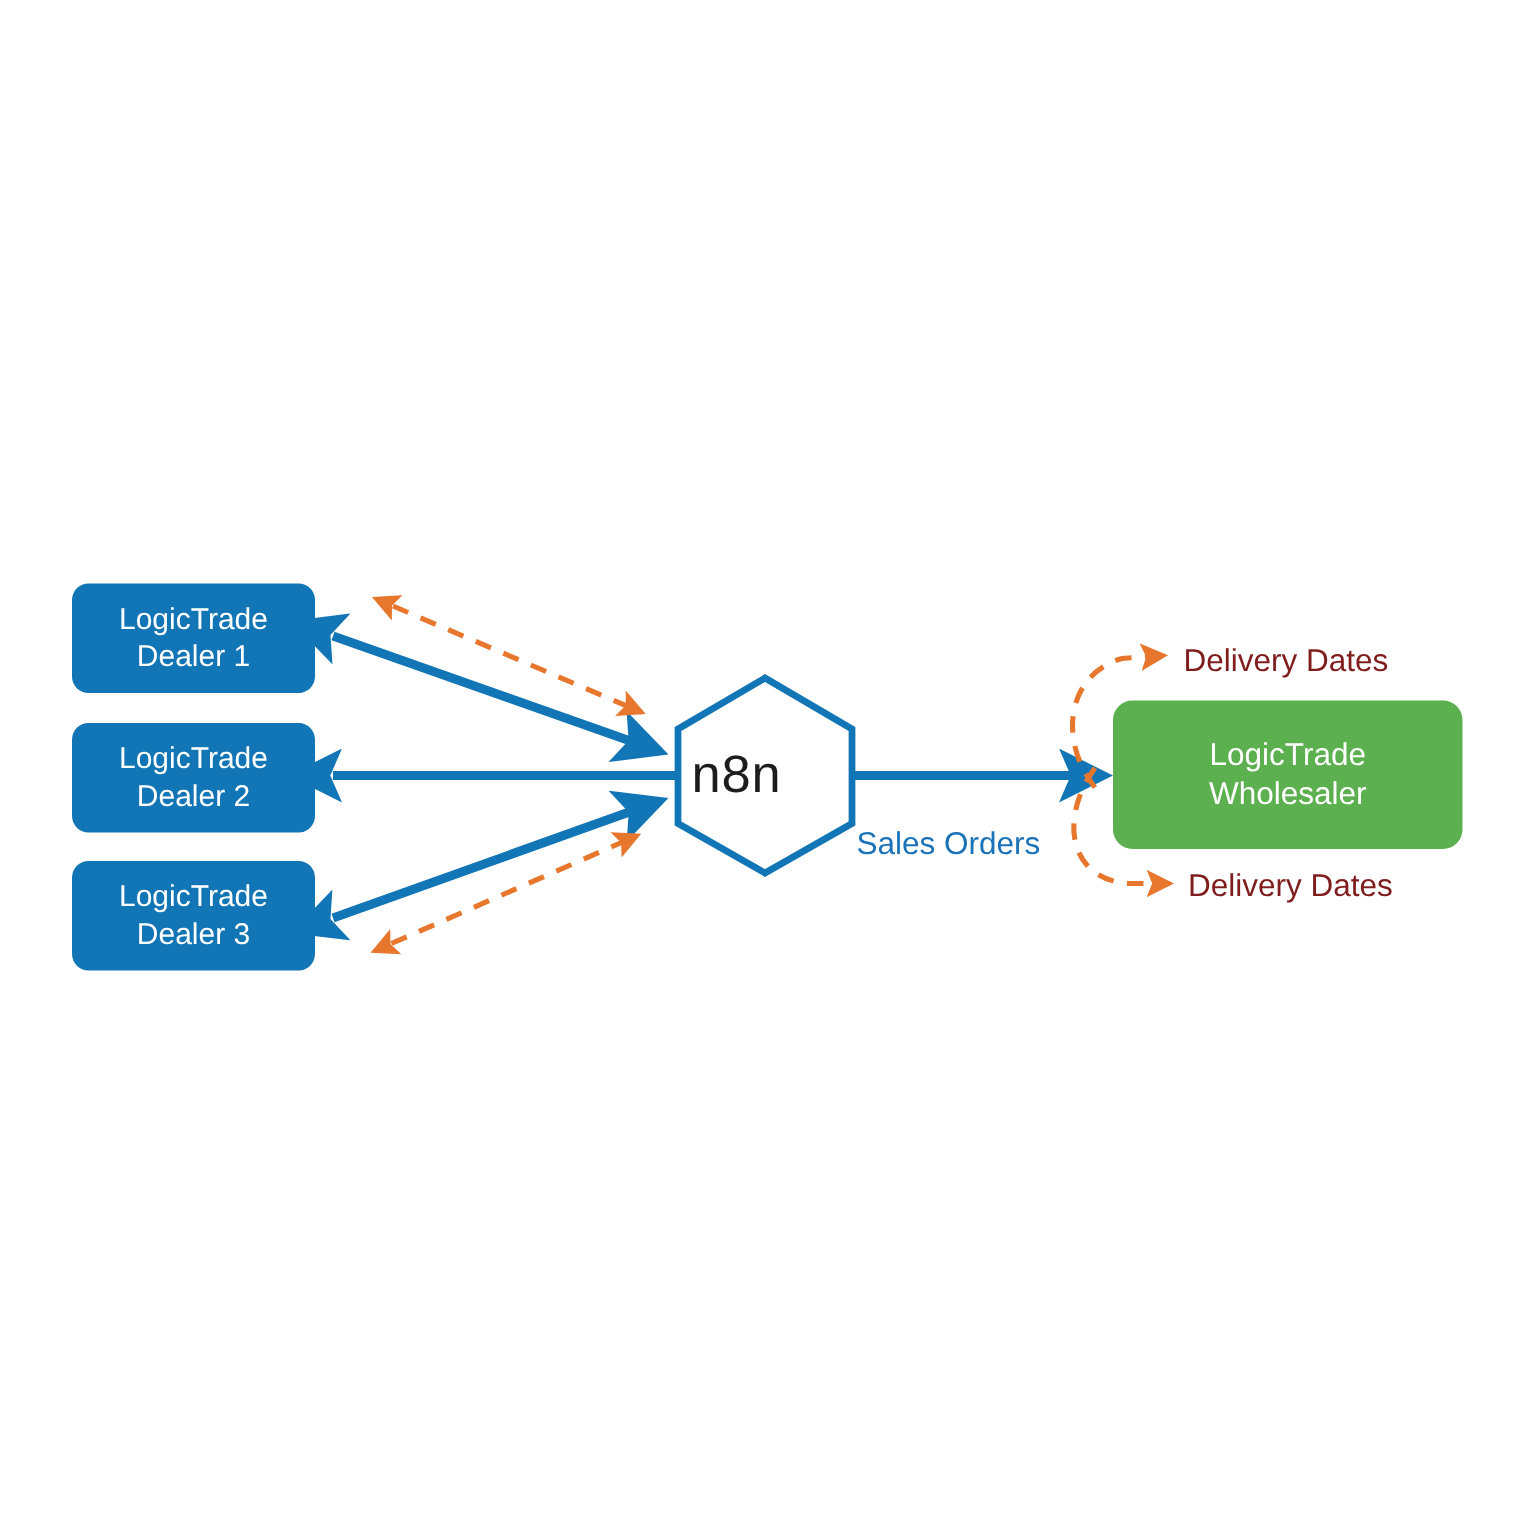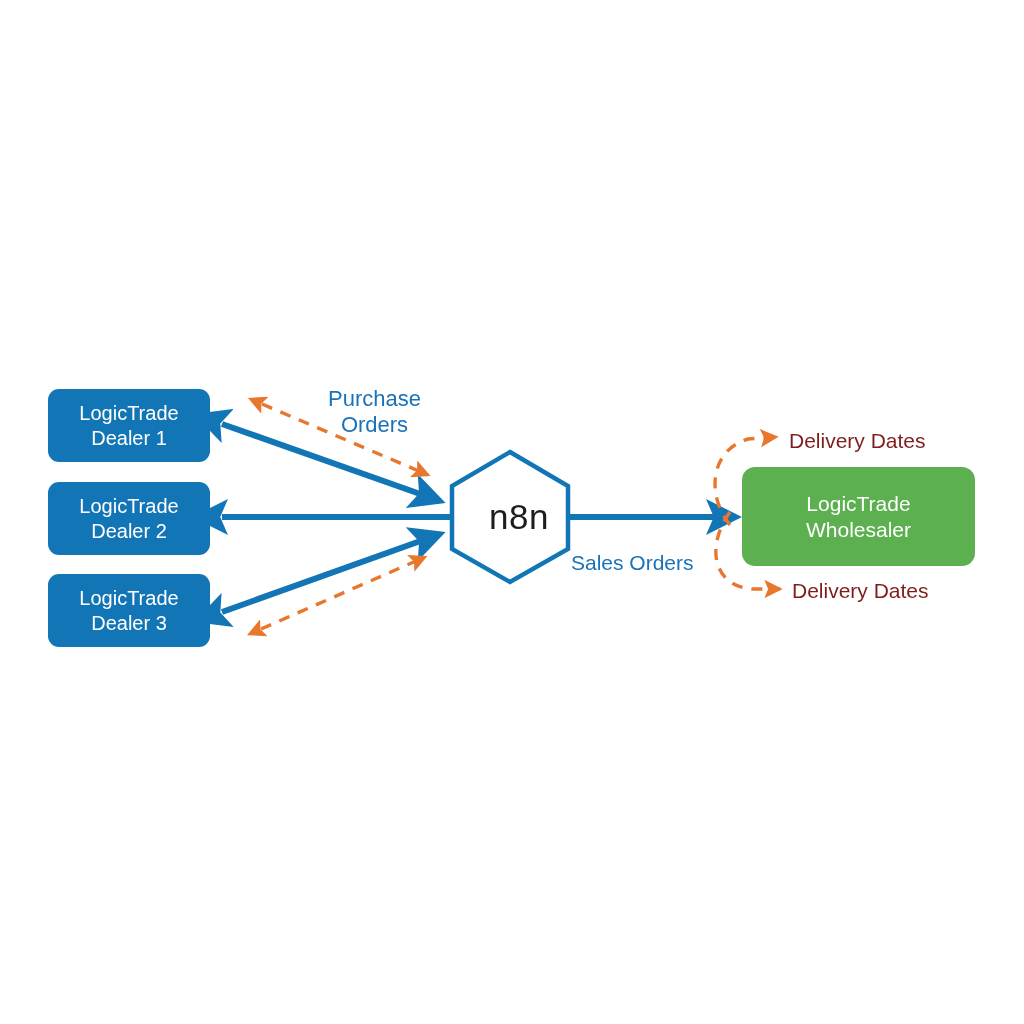--- a/index.html
+++ b/index.html
@@ -56,21 +56,21 @@
     width: 233px;
     height: 99px;
     background: #5cb04f;
     font-size: 21px;
     border-radius: 13px;
   }
 
   .node-label { pointer-events: none; white-space: pre-line; }
   #hub-label {
     position: absolute;
-    left: 458px;
+    left: 430px;
     top: 450px;
     width: 122px;
     height: 134px;
     display: flex;
     align-items: center;
     justify-content: center;
     font-size: 35px;
     color: #1d1d1d;
     letter-spacing: .5px;
   }
@@ -170,22 +170,20 @@
 
   <div id="hub-label">
     <span>n8n</span>
   </div>
 
   <div class="node-box" id="wholesaler-box">
     <span class="node-label">LogicTrade
 Wholesaler</span>
   </div>
 
-  <div class="edge-label label-blue" id="label-purchase-orders">Purchase
-Orders</div>
 
   <div class="edge-label label-blue" id="label-sales-orders">Sales Orders</div>
 
   <div class="edge-label label-orange" id="label-delivery-dates-top">Delivery Dates</div>
 
   <div class="edge-label label-orange" id="label-delivery-dates-bottom">Delivery Dates</div>
 
 </div>
 
 </body></html>

